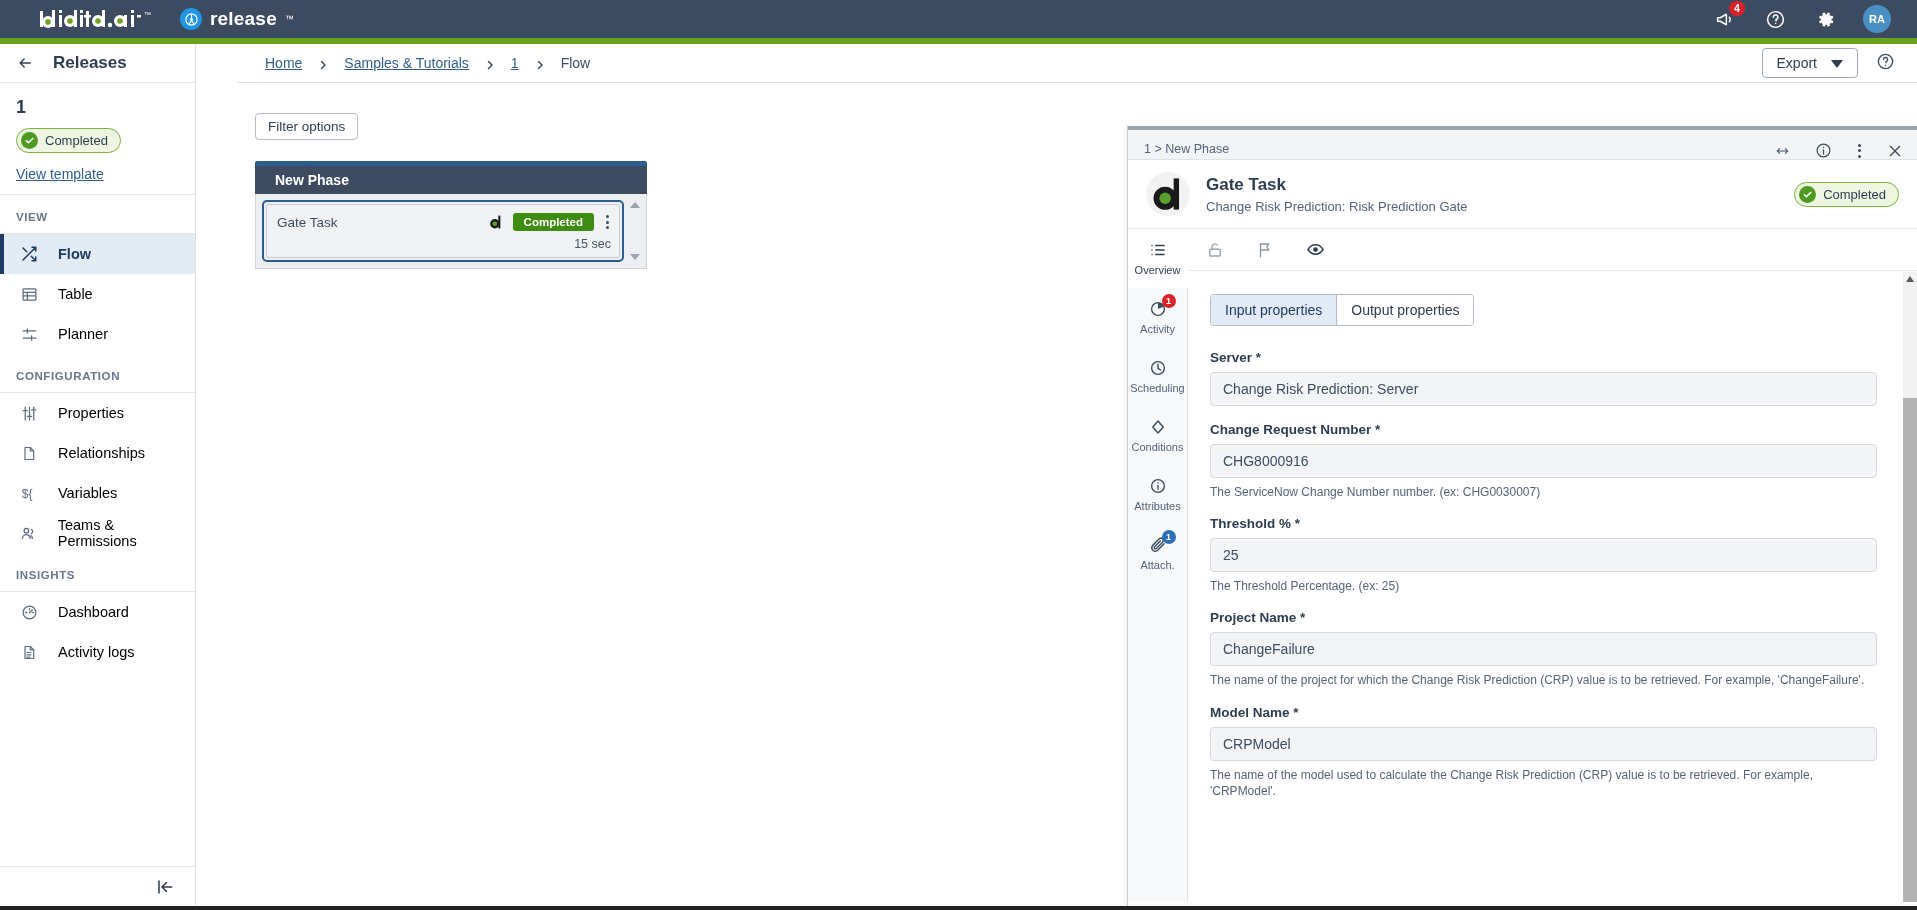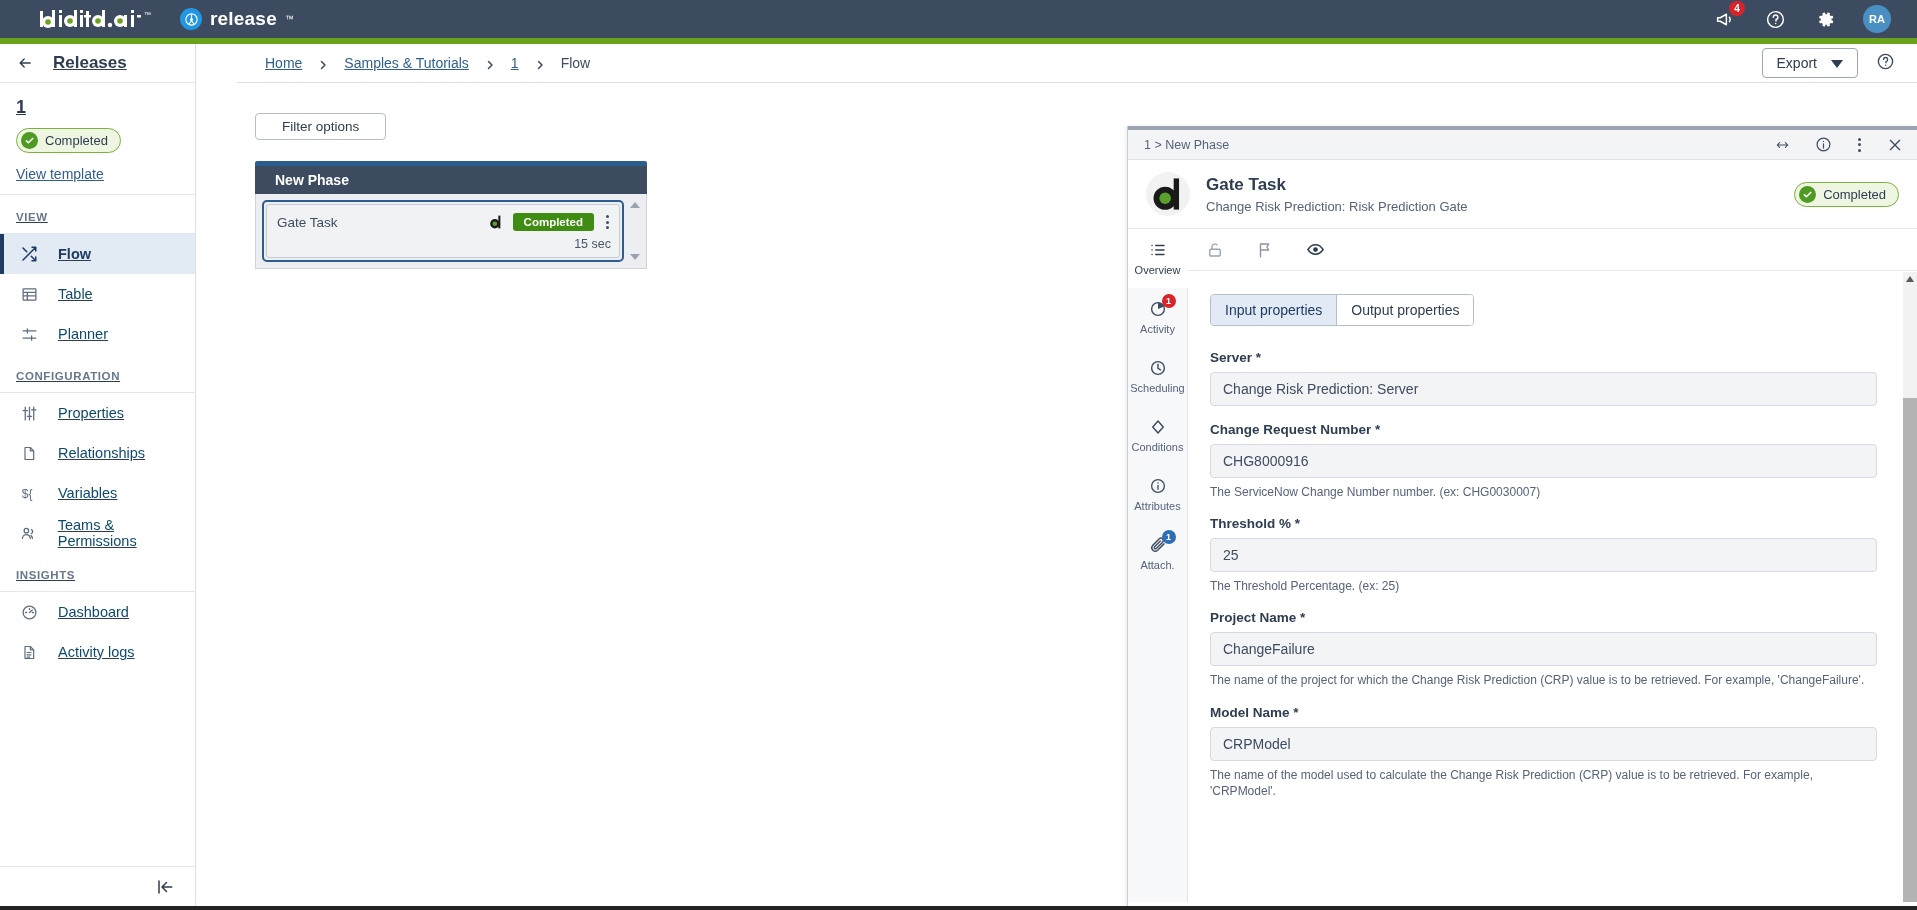--- a/index.html
+++ b/index.html
@@ -40,21 +40,21 @@
   .avatar {
     width: 28px; height: 28px; border-radius: 50%; background: #4a8fc4;
     color:#fff; font-size: 11px; font-weight: 700;
     display:flex; align-items:center; justify-content:center; cursor:pointer;
   }
   .greenbar { position:absolute; top: 38px; left:0; width: 1917px; height: 6px; background:#6aa31b; }
 
   
   .sidebar {
     position: absolute; top: 44px; left: 0; width: 196px; height: 866px;
-    background: #ffffff; border-right: 1px solid #dde1e7; text-decoration: underline;
+    background: #ffffff; border-right: 1px solid #dde1e7;
   }
   .sb-head {
     height: 39px; display:flex; align-items:center; gap: 18px;
     padding-left: 16px; border-bottom: 1px solid #e3e6ea;
   }
   .sb-back { cursor:pointer; display:flex; align-items:center; }
   .sb-head-title { font-size: 17px; font-weight: 700; color:#2e3d52; }
 
   .sb-rel { padding: 14px 16px 12px 16px; border-bottom: 1px solid #e3e6ea; }
   .sb-rel-title { font-size: 18px; font-weight: 700; color:#2e3d52; margin-bottom: 10px; }
@@ -66,21 +66,21 @@
   .status-dot {
     width:17px;height:17px;border-radius:50%;background:#4f9a23;
     display:flex;align-items:center;justify-content:center;
   }
   .sb-link { display:block; margin-top: 13px; font-size:14px; color:#2f5f8f; text-decoration: underline; cursor:pointer; }
 
   .sb-section { font-size: 11.5px; font-weight: 700; color:#68778c; letter-spacing: .6px; padding: 16px 16px 10px 16px; }
   .sb-divider { height:1px; background:#e3e6ea; }
   .sb-item {
     display:flex; align-items:center; gap: 20px; height: 40px; padding-left: 20px;
-    font-size: 14.5px; color:#0c4a6e; cursor:pointer; position: relative;
+    font-size: 14.5px; color:#000000; cursor:pointer; position: relative;
   }
   .sb-item .ico { width:18px; display:flex; align-items:center; justify-content:center; }
   .sb-item.active { background:#e2eaf3; color:#1f3b63; font-weight:600; }
   .sb-item.active::before { content:""; position:absolute; left:0; top:0; bottom:0; width:4px; background:#1f3b63; }
   .sb-foot {
     position:absolute; bottom:0; left:0; right:0; height: 44px;
     border-top:1px solid #e3e6ea; display:flex; align-items:center; justify-content:flex-end; padding-right: 20px;
   }
 
   
@@ -97,21 +97,21 @@
   .crumb-actions { margin-left:auto; display:flex; align-items:center; gap:18px; padding-right: 22px; }
   .export-btn {
     display:flex; align-items:center; gap:14px; border:1px solid #9aa6b6; border-radius:4px;
     height:30px; padding: 0 14px; font-size:14px; color:#2e3d52; background:#fff; cursor:pointer;
   }
 
   
   .canvas { position:absolute; top:83px; left:237px; width: 890px; height: 827px; background:#fff; }
   .filter-btn {
     margin: 30px 0 0 18px; display:inline-flex; align-items:center; justify-content:center;
-    height: 27px; padding: 0 26px; border:1px solid #b4bdc9; border-radius:4px;
+    height: 27px; padding: 0 12px; border:1px solid #b4bdc9; border-radius:4px;
     font-size:13.5px; color:#2e3d52; background:#fff; cursor:pointer;
   }
   .phase {
     position:absolute; left: 18px; top: 78px; width: 392px;
   }
   .phase-topstrip { height:5px; background:#2c5d8f; border-radius: 2px 2px 0 0;}
   .phase-head {
     background:#3d4b60; color:#fff; font-size:14px; font-weight:700;
     height: 28px; display:flex; align-items:center; padding-left: 20px;
   }
@@ -144,21 +144,21 @@
   .mini-down { border-left:5px solid transparent; border-right:5px solid transparent; border-top:6px solid #9aa3af;}
 
   
   .panel {
     position:absolute; top:126px; left:1127px; width: 790px; height: 784px;
     background:#fff; border-left:1px solid #c7ccd4; box-shadow: -2px 0 4px rgba(0,0,0,.06);
   }
   .panel-topline { height:4px; background:#9aa3af; }
   .panel-head {
     height: 30px; background:#f2f4f6; border-bottom:1px solid #dfe3e8;
-    display:flex; align-items:center; padding: 0 14px 0 16px;
+    display:flex; align-items:flex-start; padding: 12px 14px 0 16px;
   }
   .panel-crumb { font-size:12.5px; color:#56637a; }
   .panel-head-icons { margin-left:auto; display:flex; align-items:center; gap: 24px; }
   .ph-ico { cursor:pointer; display:flex; align-items:center; }
 
   .panel-title-row {
     display:flex; align-items:center; padding: 12px 18px 12px 18px;
     border-bottom:1px solid #e4e7eb; gap:16px;
   }
   .big-dlogo { width: 44px; height: 44px; border-radius:50%; background:#f2f2f2; display:flex; align-items:center; justify-content:center;}

